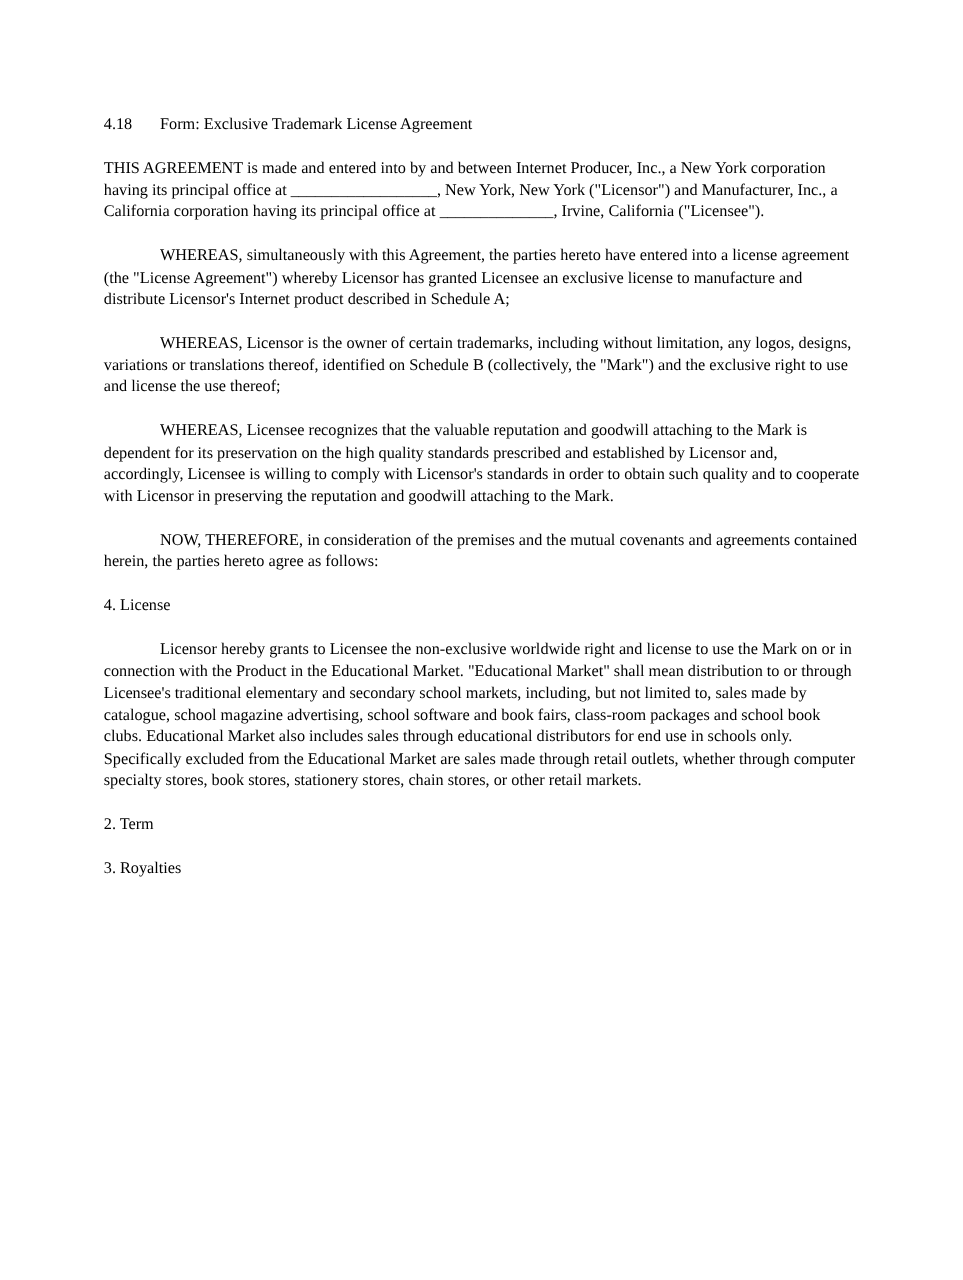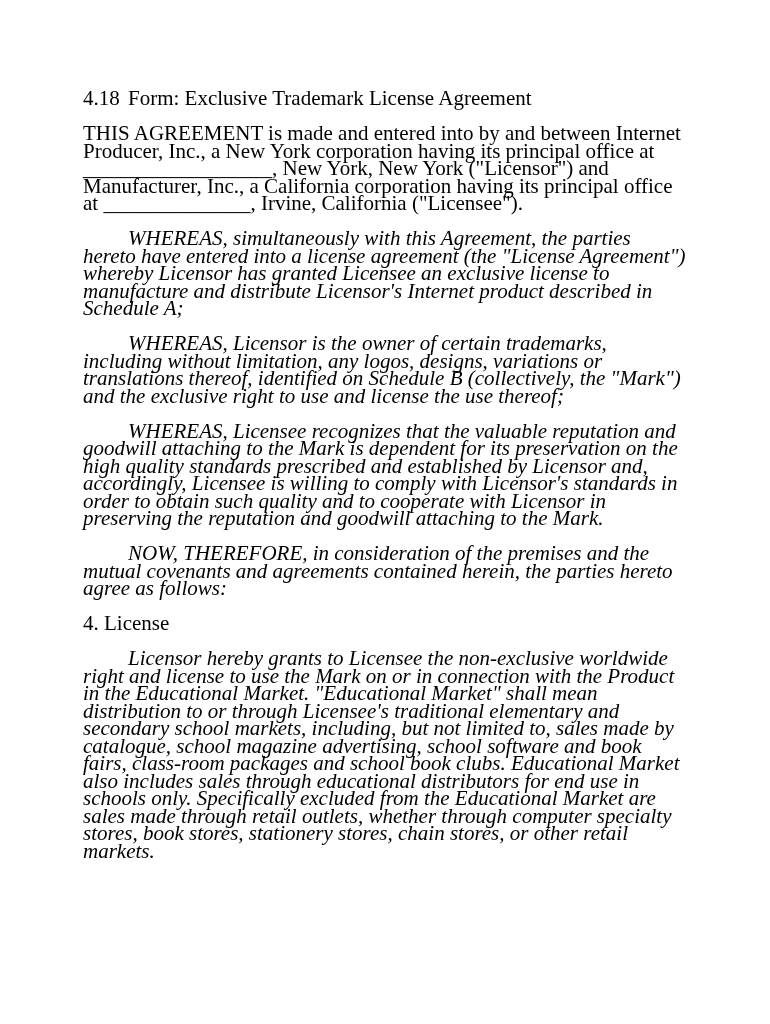--- a/index.html
+++ b/index.html
@@ -7,33 +7,32 @@
     padding: 0;
     background: #ffffff;
   }
   .page {
     position: relative;
     width: 770px;
     height: 864px;
     background: #ffffff;
     overflow: hidden;
     font-family: "Liberation Serif", "DejaVu Serif", serif;
-    font-size: 21px;
+    font-size: 13px;
     line-height: 17.5px;
     color: #000000;
     box-sizing: border-box;
     padding: 90px 82px 0 83px;
   }
   .doc p {
     margin: 0 0 17.5px 0;
     padding: 0;
   }
   .doc p.indent {
     text-indent: 45px;
-    font-style: italic;
   }
   .h-num {
     display: inline-block;
     width: 45px;
   }
 </style>
 </head>
 <body>
 
 <div class="page">

